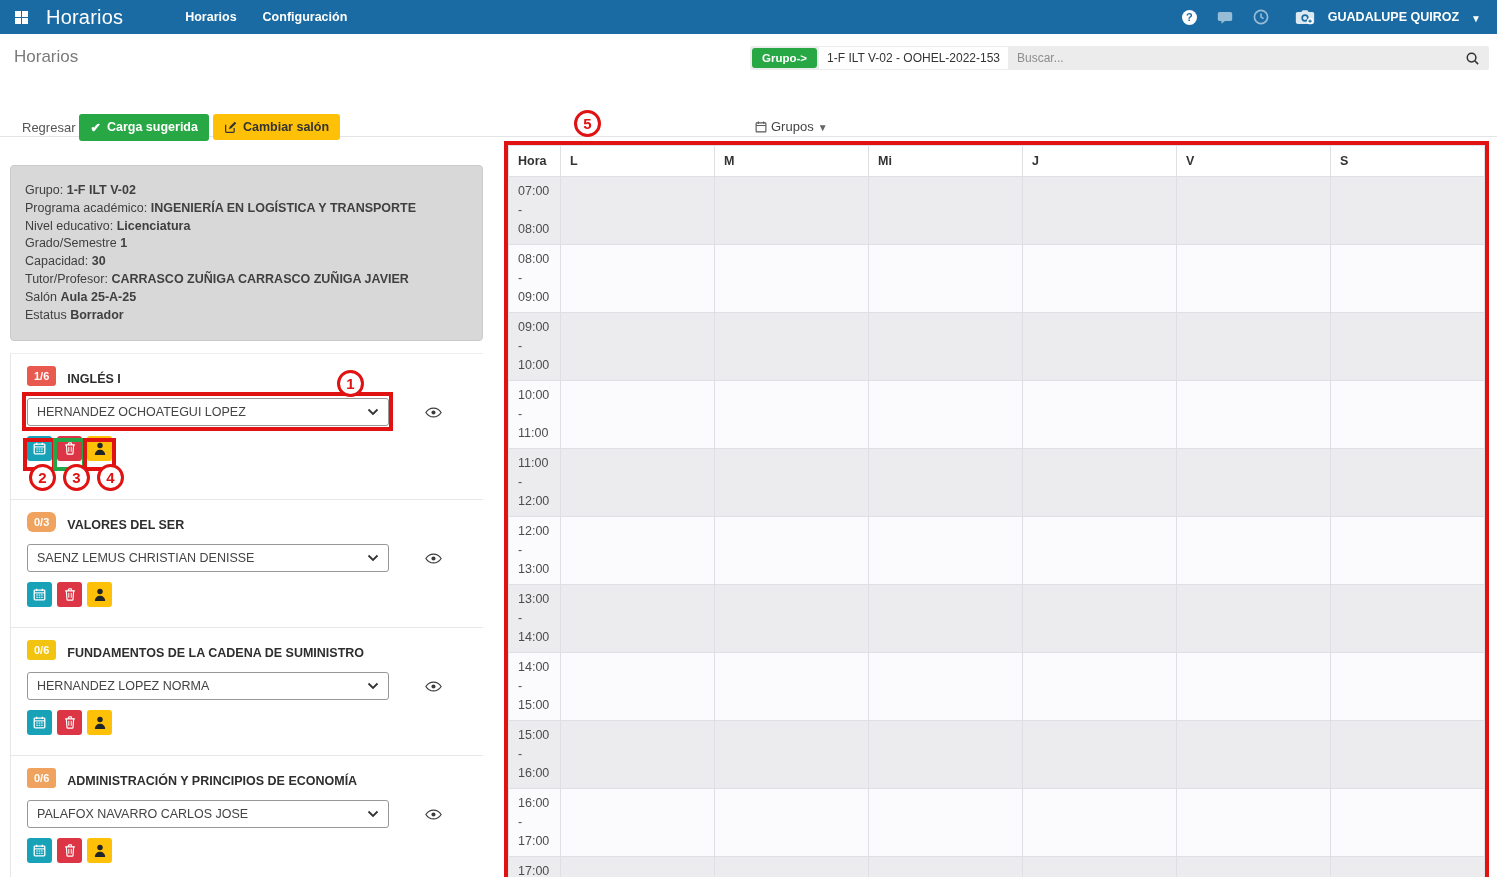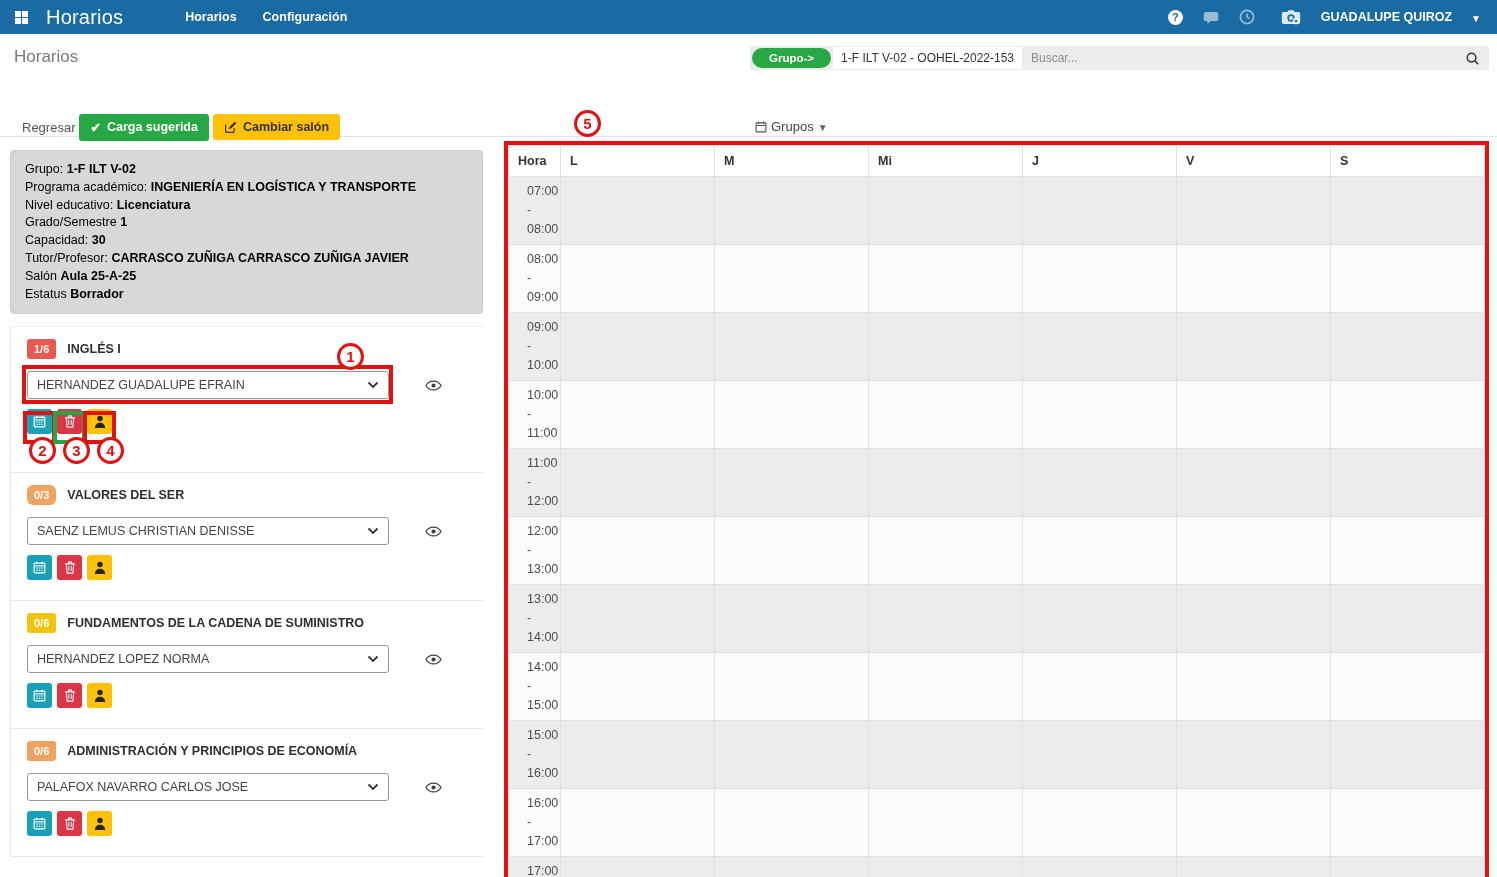--- a/index.html
+++ b/index.html
@@ -12,45 +12,45 @@
   
   .navbar{ height:34px; background:#1a6ba3; display:flex; align-items:center; color:#fff; }
   .grid-icon{ margin-left:15px; display:grid; grid-template-columns:6px 6px; grid-gap:1px; cursor:pointer; }
   .grid-icon b{ width:6px; height:6px; background:#fff; display:block; }
   .brand{ font-size:20px; margin-left:18px; font-weight:400; letter-spacing:.2px; }
   .nav-links{ display:flex; gap:26px; margin-left:62px; font-weight:700; font-size:12.5px; }
   .nav-links span{ cursor:pointer; }
   .nav-right{ margin-left:auto; display:flex; align-items:center; gap:19px; margin-right:16px; }
   .help-badge{ width:15px; height:15px; border-radius:50%; background:#fff; color:#1a6ba3;
     font-weight:700; font-size:11px; display:flex; align-items:center; justify-content:center; cursor:pointer; }
-  .nav-user{ display:flex; align-items:center; gap:19px; font-weight:700; font-size:12.5px; cursor:pointer; margin-left:6px; }
+  .nav-user{ display:flex; align-items:center; gap:12px; font-weight:700; font-size:12.5px; cursor:pointer; margin-left:6px; }
   .caret{ font-size:10px; position:relative; top:1px; }
   
   .header2{ position:relative; height:103px; border-bottom:1px solid #e4e4e7; }
   .page-title{ position:absolute; left:14px; top:13px; font-size:17px; color:#7a7a7a; }
   .searchbar{ position:absolute; left:750px; top:12px; width:739px; height:24px; background:#ececec;
     border-radius:2px; display:flex; align-items:center; padding:0 2px; }
-  .group-badge{ background:#28a745; color:#fff; font-weight:700; font-size:11.5px; padding:4px 17px; border-radius:10px; white-space:nowrap; }
+  .group-badge{ background:#28a745; color:#fff; font-weight:700; font-size:11.5px; padding:4px 10px; border-radius:3px; white-space:nowrap; }
   .group-chip{ background:#fff; color:#333; font-size:12px; padding:4px 8px; margin-left:2px; min-width:182px; white-space:nowrap; }
   .search-placeholder{ color:#8d8d8d; margin-left:9px; font-size:12px; flex:1; }
   .mag{ margin-right:7px; cursor:pointer; display:flex; }
   .toolbar{ position:absolute; left:0; top:79px; right:0; height:28px; display:flex; align-items:center; padding-left:22px; gap:4px; }
   .link-back{ color:#555; font-size:13px; cursor:pointer; }
   .btn{ display:inline-flex; align-items:center; gap:6px; padding:6px 11px; border-radius:3px; font-size:12.5px; cursor:pointer; border:none;font-weight:bold; }
   .btn-green{ background:#28a745; color:#fff; font-weight:700; }
   .btn-yellow{ background:#ffc107; color:#333; }
   .groups-dd{ position:absolute; left:755px; top:6px; display:flex; align-items:center; gap:4px; color:#444; font-size:13px; cursor:pointer; }
   
   .left-col{ position:absolute; left:10px; top:137px; width:473px; }
-  .info-box{ margin-top:13px; background:#d8d8d8; border:1px solid #cbcbcb; border-radius:4px;
-    padding:10px 14px; line-height:17.8px; font-size:12.5px; color:#000000; }
+  .info-box{ margin-top:28px; background:#d8d8d8; border:1px solid #cbcbcb; border-radius:4px;
+    padding:16px 14px; line-height:17.8px; font-size:12.5px; color:#404040; }
   .info-box b{ font-weight:700; }
   .cards{ margin-top:12px; border-left:1px solid #e7e7ea; border-top:1px solid #ededf0; }
   .card{ position:relative; padding:12px 16px 6px 16px; border-bottom:1px solid #e7e7ea; }
-  .card-head{ display:flex; align-items:center; gap:11px; margin-bottom:12px; }
+  .card-head{ display:flex; align-items:flex-end; gap:11px; margin-bottom:12px; }
   .sbadge{ color:#fff; font-weight:700; font-size:11px; padding:4px 7px; border-radius:3px; }
   .stitle{ font-weight:700; font-size:12.5px; color:#2e2e2e; }
   .sel-row{ display:flex; align-items:center; height:28px; }
   .select{ width:362px; height:28px; background:#fff; border:1px solid #979797; border-radius:3px;
     display:flex; align-items:center; justify-content:space-between; padding:0 9px; color:#444; cursor:pointer; }
   .eye{ margin-left:36px; cursor:pointer; display:flex; }
   .btn-row{ display:flex; gap:5px; margin-top:10px; }
   .icon-btn{ width:25px; height:25px; border-radius:3px; display:flex; align-items:center; justify-content:center; cursor:pointer; }
   .teal{ background:#17a2b8; } .redbg{ background:#dc3545; } .ylwbg{ background:#ffc107; }
   .circ-row{ display:flex; gap:7px; margin-top:3px; margin-left:2px; height:29px; }
@@ -59,21 +59,21 @@
   .ann{ position:absolute; pointer-events:none; z-index:5; }
   .ann-rect{ border:4px solid #e01212; }
   .ann-rect.green{ border-color:#21a64a; }
   .ann-circle{ width:27px; height:27px; border-radius:50%; border:3px solid #e01212; background:#fff;
     color:#e01212; font-weight:700; font-size:15px; display:flex; align-items:center; justify-content:center; z-index:6; }
   
   .table-wrap{ position:absolute; left:504px; top:141px; width:985px; border:4px solid #e01212; background:#fff; }
   table.sched{ width:100%; border-collapse:collapse; table-layout:fixed; }
   table.sched th, table.sched td{ border:1px solid #dfe0e4; }
   table.sched thead th{ background:#fff; text-align:left; padding:7px 9px; font-weight:700; color:#333; height:31px; }
-  table.sched tbody th{ font-weight:400; text-align:left; vertical-align:top; padding:5px 18px; color:#4c4c4c; line-height:19px; }
+  table.sched tbody th{ font-weight:400; text-align:left; vertical-align:top; padding:5px 9px; color:#4c4c4c; line-height:19px; }
   table.sched tbody td{ cursor:pointer; }
   table.sched tbody tr{ height:45px; }
   table.sched tbody tr.tall{ height:64px; }
   table.sched tbody tr:nth-child(odd){ background:#ececef; }
   table.sched tbody tr:nth-child(even){ background:#fbfbfd; }
   .hora-col{ width:52px; }
 </style>
 </head>
 <body>
 
@@ -175,21 +175,21 @@
   </div>
 
   <div class="cards" id="cards">
       <div class="card">
         <div class="card-head">
           <span class="sbadge" style="background: rgb(232, 89, 79);">1/6</span>
           <span class="stitle">INGLÉS I</span>
         </div>
         <div class="sel-row">
           <div class="select">
-            <span>HERNANDEZ GUADALUPE EFRAIN</span>
+            <span>HERNANDEZ OCHOATEGUI LOPEZ</span>
             <span style="display:flex;">
               <svg width="12" height="8" viewBox="0 0 12 8">
                 <path d="M1.5 1.5L6 6l4.5-4.5" fill="none" stroke="#333" stroke-width="1.8"></path>
               </svg>
             </span>
           </div>
           <span class="eye">
             <svg width="17" height="11" viewBox="0 0 20 12">
               <path d="M1 6C3.5 2 6.5 .8 10 .8S16.5 2 19 6c-2.5 4-5.5 5.2-9 5.2S3.5 10 1 6z" fill="none" stroke="#3c3c3c" stroke-width="1.4"></path>
               <circle cx="10" cy="6" r="2.4" fill="#3c3c3c"></circle>

